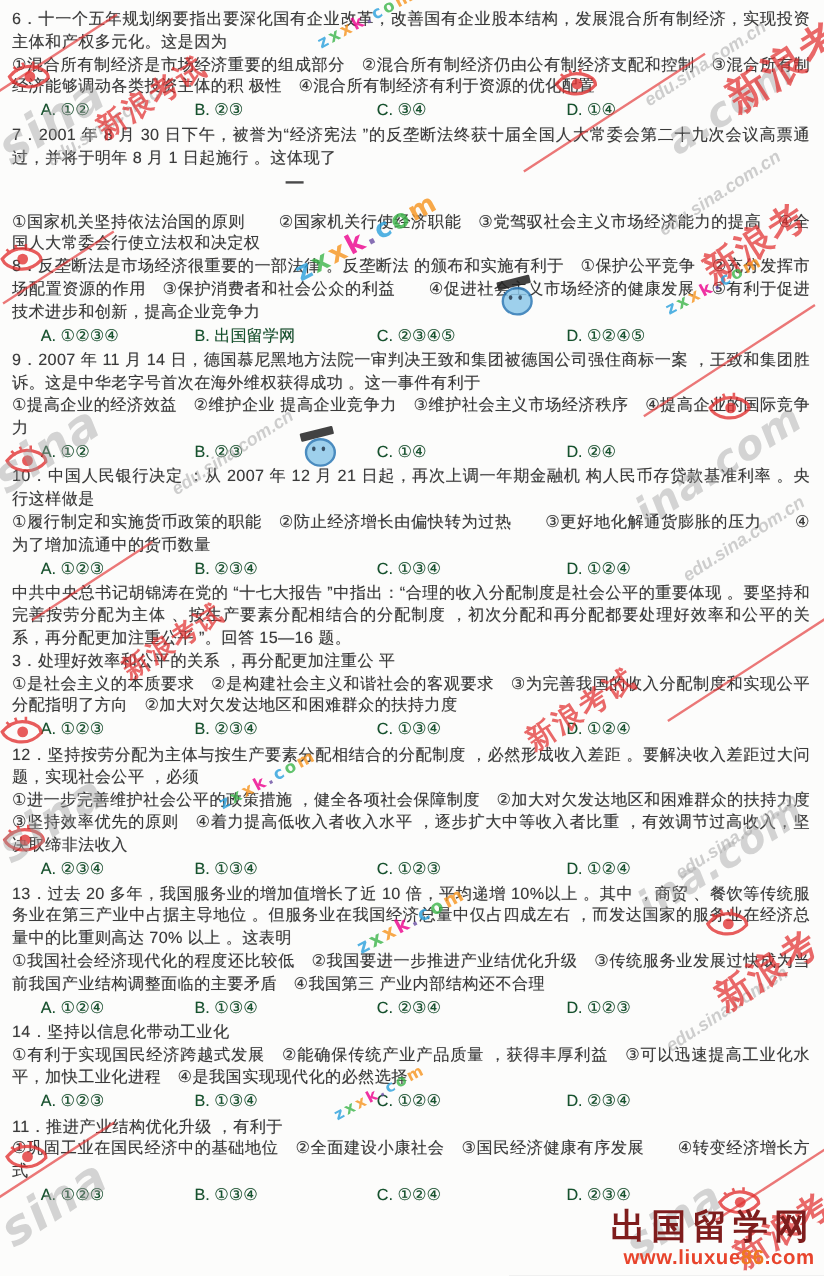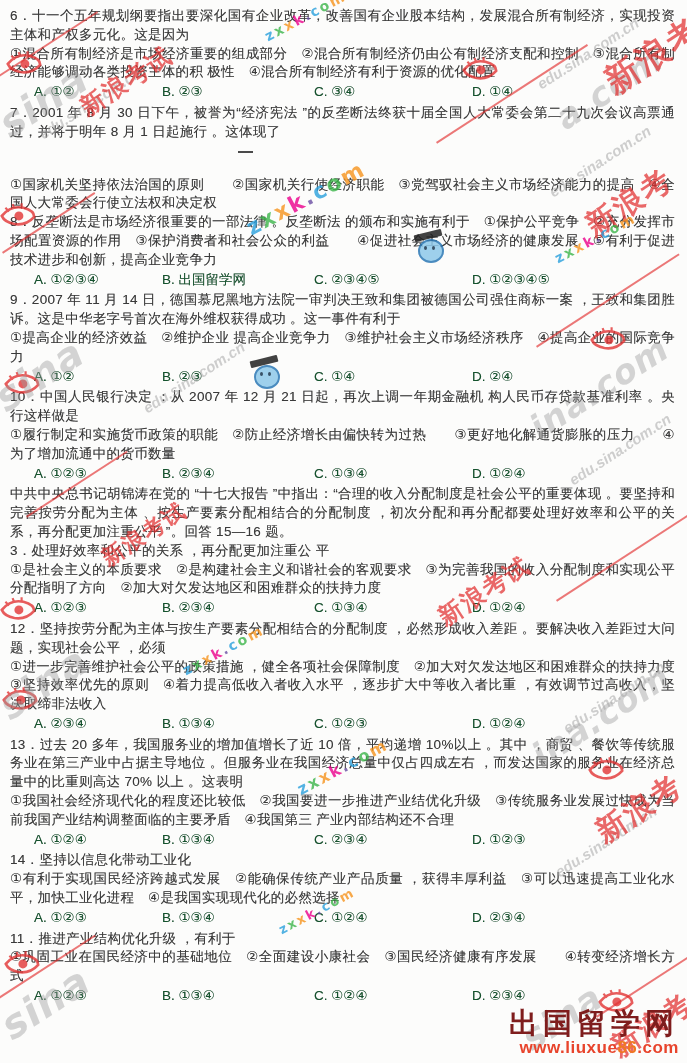--- a/index.html
+++ b/index.html
@@ -57,21 +57,21 @@
   <div class="content">
       <p>6．十一个五年规划纲要指出要深化国有企业改革，改善国有企业股本结构，发展混合所有制经济，实现投资主体和产权多元化。这是因为</p>
       <p>①混合所有制经济是市场经济重要的组成部分　②混合所有制经济仍由公有制经济支配和控制　③混合所有制经济能够调动各类投资主体的积 极性　④混合所有制经济有利于资源的优化配置</p>
       <div class="ans-row"><span>A. ①②</span><span>B. ②③</span><span>C. ③④</span><span>D. ①④</span></div>
       <p>7．2001 年 8 月 30 日下午，被誉为“经济宪法 ”的反垄断法终获十届全国人大常委会第二十九次会议高票通过，并将于明年 8 月 1 日起施行 。这体现了</p>
       <div class="gap-block">
         <div class="dash"></div>
       </div>
       <p>①国家机关坚持依法治国的原则　　②国家机关行使经济职能　③党驾驭社会主义市场经济能力的提高　④全国人大常委会行使立法权和决定权</p>
       <p>8．反垄断法是市场经济很重要的一部法律 。反垄断法 的颁布和实施有利于　①保护公平竞争　②充分发挥市场配置资源的作用　③保护消费者和社会公众的利益　　④促进社会主义市场经济的健康发展　⑤有利于促进技术进步和创新，提高企业竞争力</p>
-      <div class="ans-row"><span>A. ①②③④</span><span>B. 出国留学网</span><span>C. ②③④⑤</span><span>D. ①②③④⑤</span></div>
+      <div class="ans-row"><span>A. ①②③④</span><span>B. 出国留学网</span><span>C. ②③④⑤</span><span>D. ①②④⑤</span></div>
       <p>9．2007 年 11 月 14 日，德国慕尼黑地方法院一审判决王致和集团被德国公司强住商标一案 ，王致和集团胜诉。这是中华老字号首次在海外维权获得成功 。这一事件有利于</p>
       <p>①提高企业的经济效益　②维护企业 提高企业竞争力　③维护社会主义市场经济秩序　④提高企业的国际竞争力</p>
       <div class="ans-row"><span>A. ①②</span><span>B. ②③</span><span>C. ①④</span><span>D. ②④</span></div>
       <p>10．中国人民银行决定 ：从 2007 年 12 月 21 日起，再次上调一年期金融机 构人民币存贷款基准利率 。央行这样做是</p>
       <p>①履行制定和实施货币政策的职能　②防止经济增长由偏快转为过热　　③更好地化解通货膨胀的压力　　④为了增加流通中的货币数量</p>
       <div class="ans-row"><span>A. ①②③</span><span>B. ②③④</span><span>C. ①③④</span><span>D. ①②④</span></div>
       <p>中共中央总书记胡锦涛在党的 “十七大报告 ”中指出：“合理的收入分配制度是社会公平的重要体现 。要坚持和完善按劳分配为主体 、按生产要素分配相结合的分配制度 ，初次分配和再分配都要处理好效率和公平的关系，再分配更加注重公平 ”。回答 15—16 题。</p>
       <p>3．处理好效率和公平的关系 ，再分配更加注重公 平</p>
       <p>①是社会主义的本质要求　②是构建社会主义和谐社会的客观要求　③为完善我国的收入分配制度和实现公平分配指明了方向　②加大对欠发达地区和困难群众的扶持力度</p>
       <div class="ans-row"><span>A. ①②③</span><span>B. ②③④</span><span>C. ①③④</span><span>D. ①②④</span></div>

